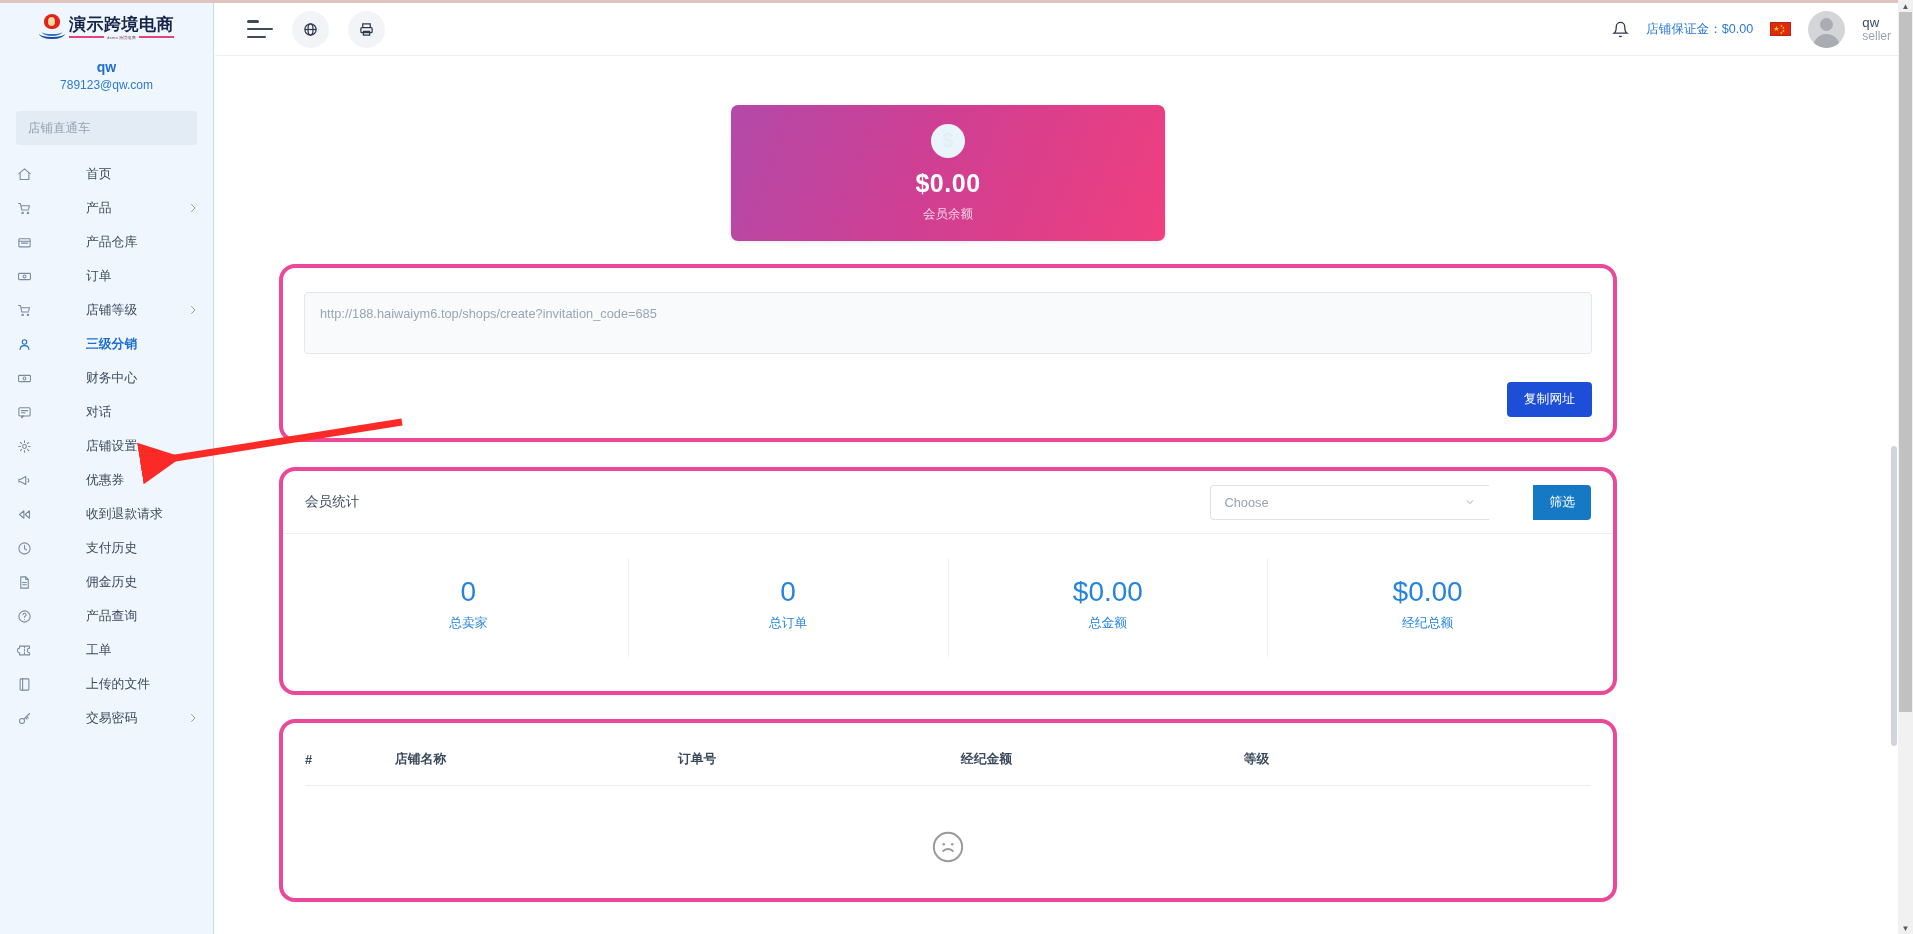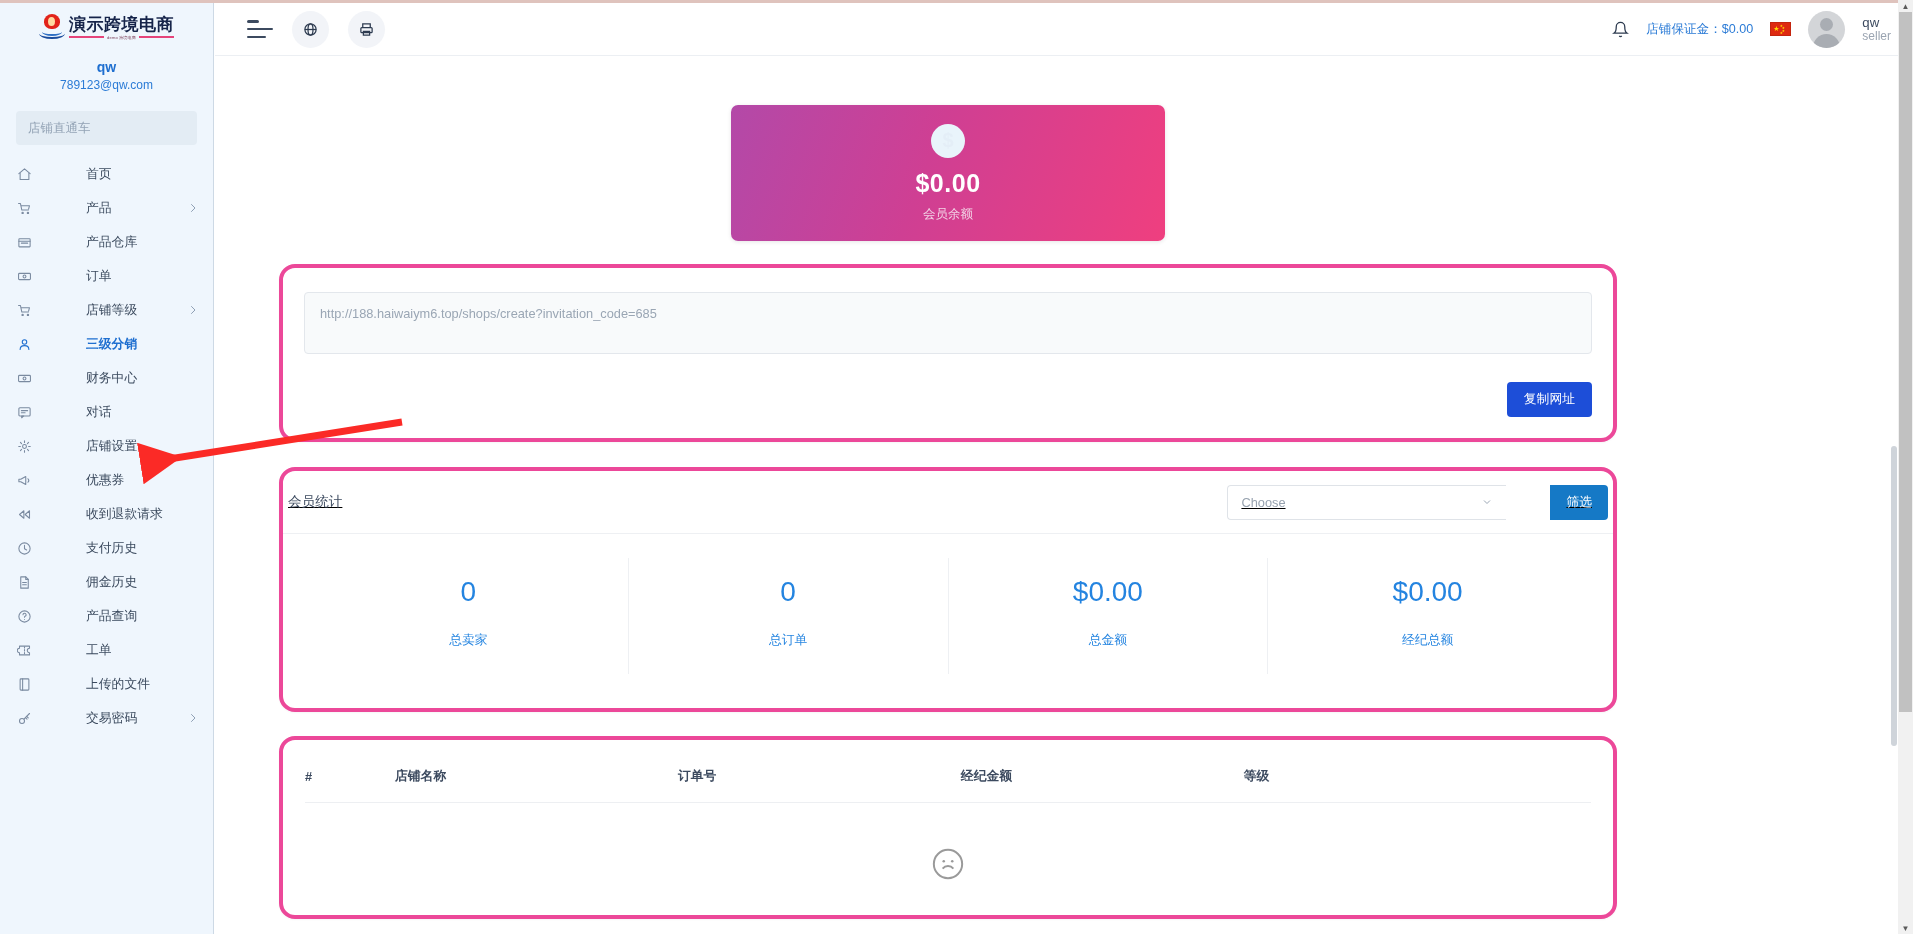--- a/index.html
+++ b/index.html
@@ -159,23 +159,22 @@
   }
   .btn-row { display: flex; justify-content: flex-end; margin-top: 24px; }
   .btn-primary {
     background: #1d4ed8; color: #fff; border: none; border-radius: 4px;
     height: 35px; padding: 0 17px; font-size: 12.8px; cursor: pointer;
     font-family: "Liberation Sans", sans-serif;
   }
 
   .stats-card { margin-top: 25px; padding: 0; }
   .stats-head {
-    height: 63px; display: flex; align-items: center; padding: 0 5px;
+    height: 63px; display: flex; align-items: center; padding: 0 22px;
     border-bottom: 1px solid #eef0f3;
-    text-decoration: underline;
   }
   .stats-title { font-size: 13.6px; color: #3c4a5f; }
   .filter-group { margin-left: auto; display: flex; align-items: center; gap: 44px; }
   .select-box {
     width: 279px; height: 35px; border: 1px solid #dfe3e8; border-right: none;
     border-radius: 4px 0 0 4px; background: #fff; display: flex; align-items: center;
     padding: 0 13px; cursor: pointer;
   }
   .select-box span { font-size: 12.8px; color: #97a2af; }
   .select-box .chev { margin-left: auto; color: #9aa6b4; display:flex; }
@@ -184,21 +183,21 @@
     height: 35px; padding: 0 16px; font-size: 12.8px; cursor: pointer;
     font-family: "Liberation Sans", sans-serif;
   }
   .stats-body { display: flex; padding: 24px 26px 34px 26px; }
   .stat {
     flex: 1; text-align: center; border-right: 1px solid #eef0f3;
     padding: 17px 0 25px 0;
   }
   .stat:last-child { border-right: none; }
   .stat-val { font-size: 28px; color: #2484e0; font-weight: 400; line-height: 34px; }
-  .stat-lbl { font-size: 12.8px; color: #2484e0; margin-top: 23px; }
+  .stat-lbl { font-size: 12.8px; color: #2484e0; margin-top: 6px; }
 
   .table-card { margin-top: 24px; padding: 20px 22px 30px 22px; }
   table { width: 100%; border-collapse: collapse; }
   thead th {
     font-size: 12.8px; color: #3c4a5f; font-weight: 700; text-align: left;
     padding: 8px 0 17px 0; border-bottom: 1px solid #edeff2;
   }
   .empty { display: flex; justify-content: center; padding-top: 44px; }
   .sad { color: #9a9a9a; }
 

